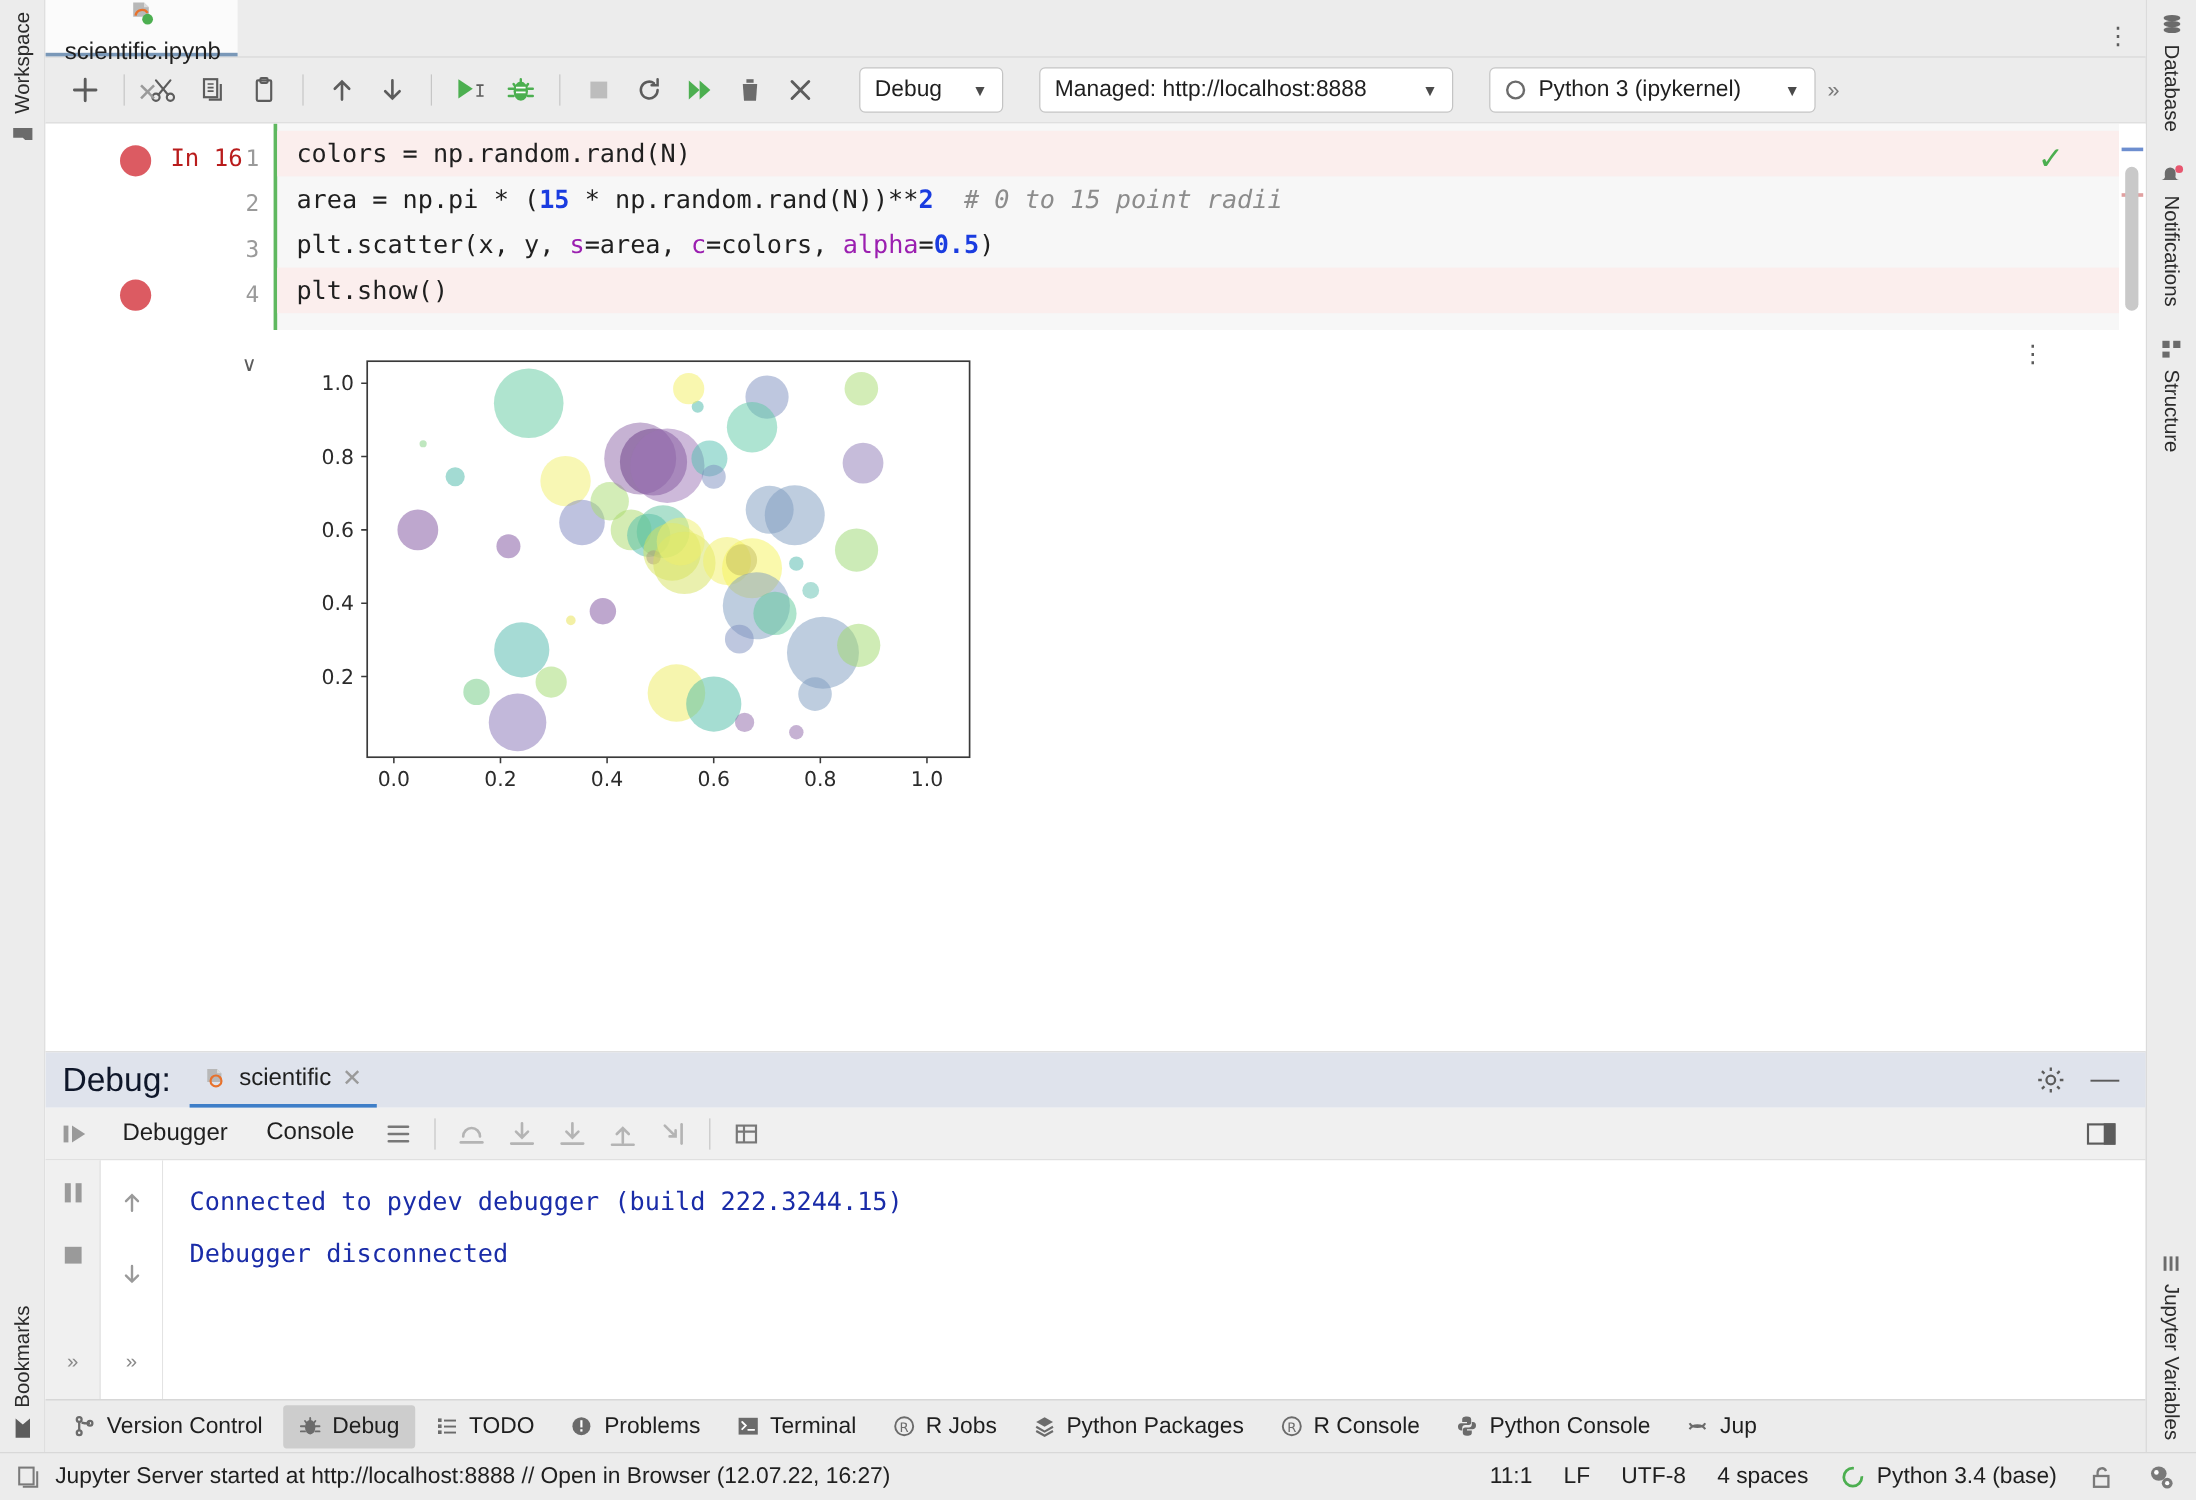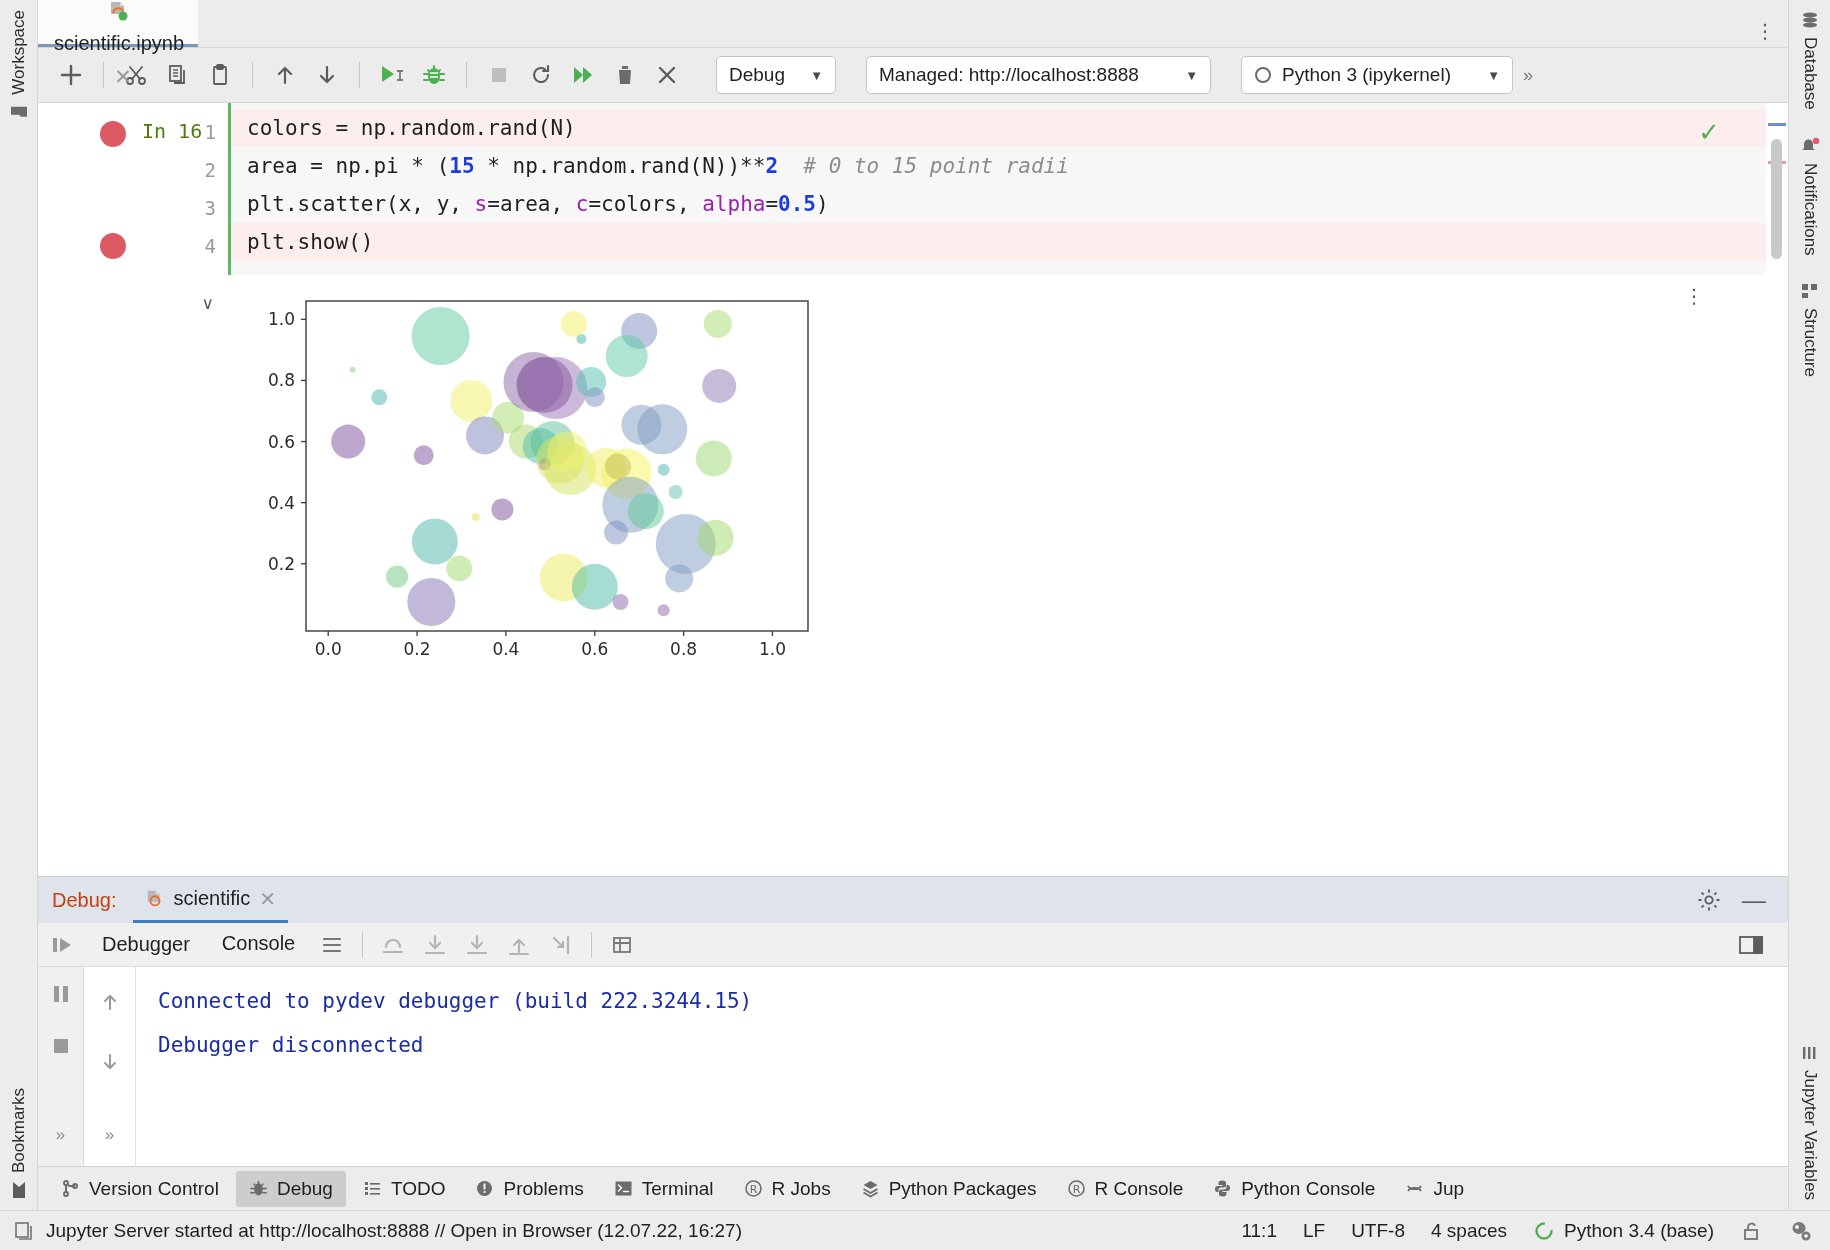--- a/index.html
+++ b/index.html
@@ -74,21 +74,21 @@
 
   
   .cell{ display:flex; position:relative; }
   .gutter{ width:190px; flex:none; position:relative; }
   .runbadge{
     position:absolute; left:62px; top:18px; width:26px; height:26px;
     border-radius:50%; background:#dc5b62; cursor:pointer;
   }
   .runbadge.b2{ top:130px; }
   .inlabel{ position:absolute; left:104px; top:16px;
-    font-family:"DejaVu Sans Mono", monospace; font-size:20px; color:#4d7c0f; }
+    font-family:"DejaVu Sans Mono", monospace; font-size:20px; color:#b91c1c; }
   .linenos{
     position:absolute; right:12px; top:10px; text-align:right;
     font-family:"DejaVu Sans Mono", monospace; font-size:19px; color:#9a9a9a;
     line-height:38px;
   }
   .codewrap{ flex:1; border-left:3px solid #5fb85f; background:#f7f7f7; padding:6px 0 14px 0; min-width:0; }
   .cline{
     font-family:"DejaVu Sans Mono", monospace; font-size:21px; line-height:38px;
     padding:0 16px; white-space:pre; color:#1f1f1f;
   }
@@ -118,21 +118,21 @@
   }
   .nbscroll .mark-blue{ position:absolute; left:2px; top:20px; width:18px; height:3px; background:#6d8ecf;}
   .nbscroll .mark-red{ position:absolute; left:2px; top:58px; width:18px; height:3px; background:#e0a0a0;}
 
   
   .debugwin{ flex:none; display:flex; flex-direction:column; background:#fff; border-top:1px solid #cfcfcf;}
   .dbghead{
     height:46px; background:#dfe3ec; display:flex; align-items:center;
     padding:0 14px; gap:16px; position:relative; flex:none;
   }
-  .dbghead .ttl{ font-size:20px; color:#c2410c; }
+  .dbghead .ttl{ font-size:28px; color:#0f172a; }
   .dbgtab{
     height:46px; display:flex; align-items:center; gap:9px; padding:17px 12px;
     border-bottom:3px solid #3e7ec8; font-size:20px; cursor:pointer;
   }
   .dbgtab .close{ color:#9a9a9a; font-size:20px; }
   .dbghead .right{ margin-left:auto; display:flex; align-items:center; gap:20px; }
   .icobtn{ cursor:pointer; color:#5c5c5c; display:flex; align-items:center; }
 
   .dbgbar{ height:44px; background:#f0f0f0; display:flex; align-items:center; flex:none; border-bottom:1px solid #dcdcdc;}
   .dbgbar .lpad{ width:48px; display:flex; justify-content:center; color:#9a9a9a; }

